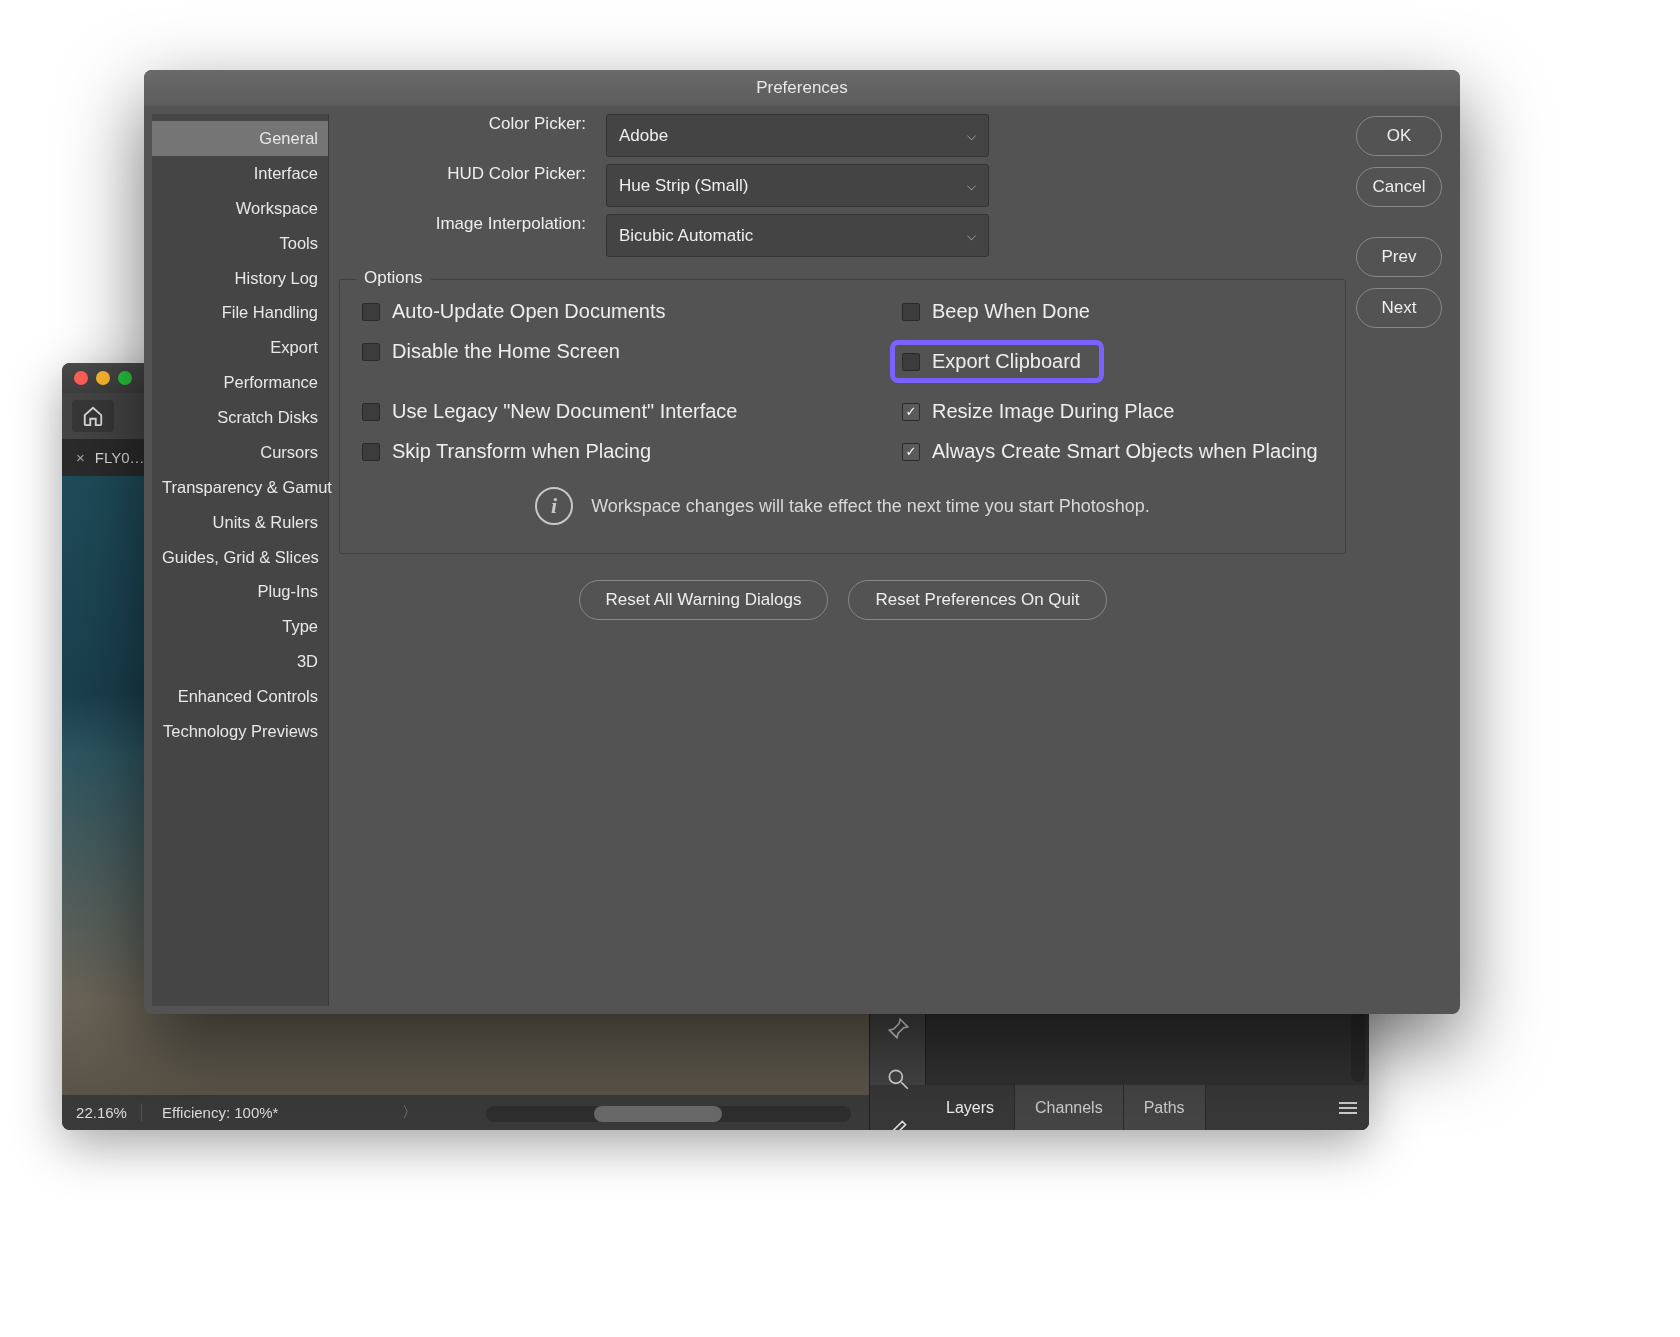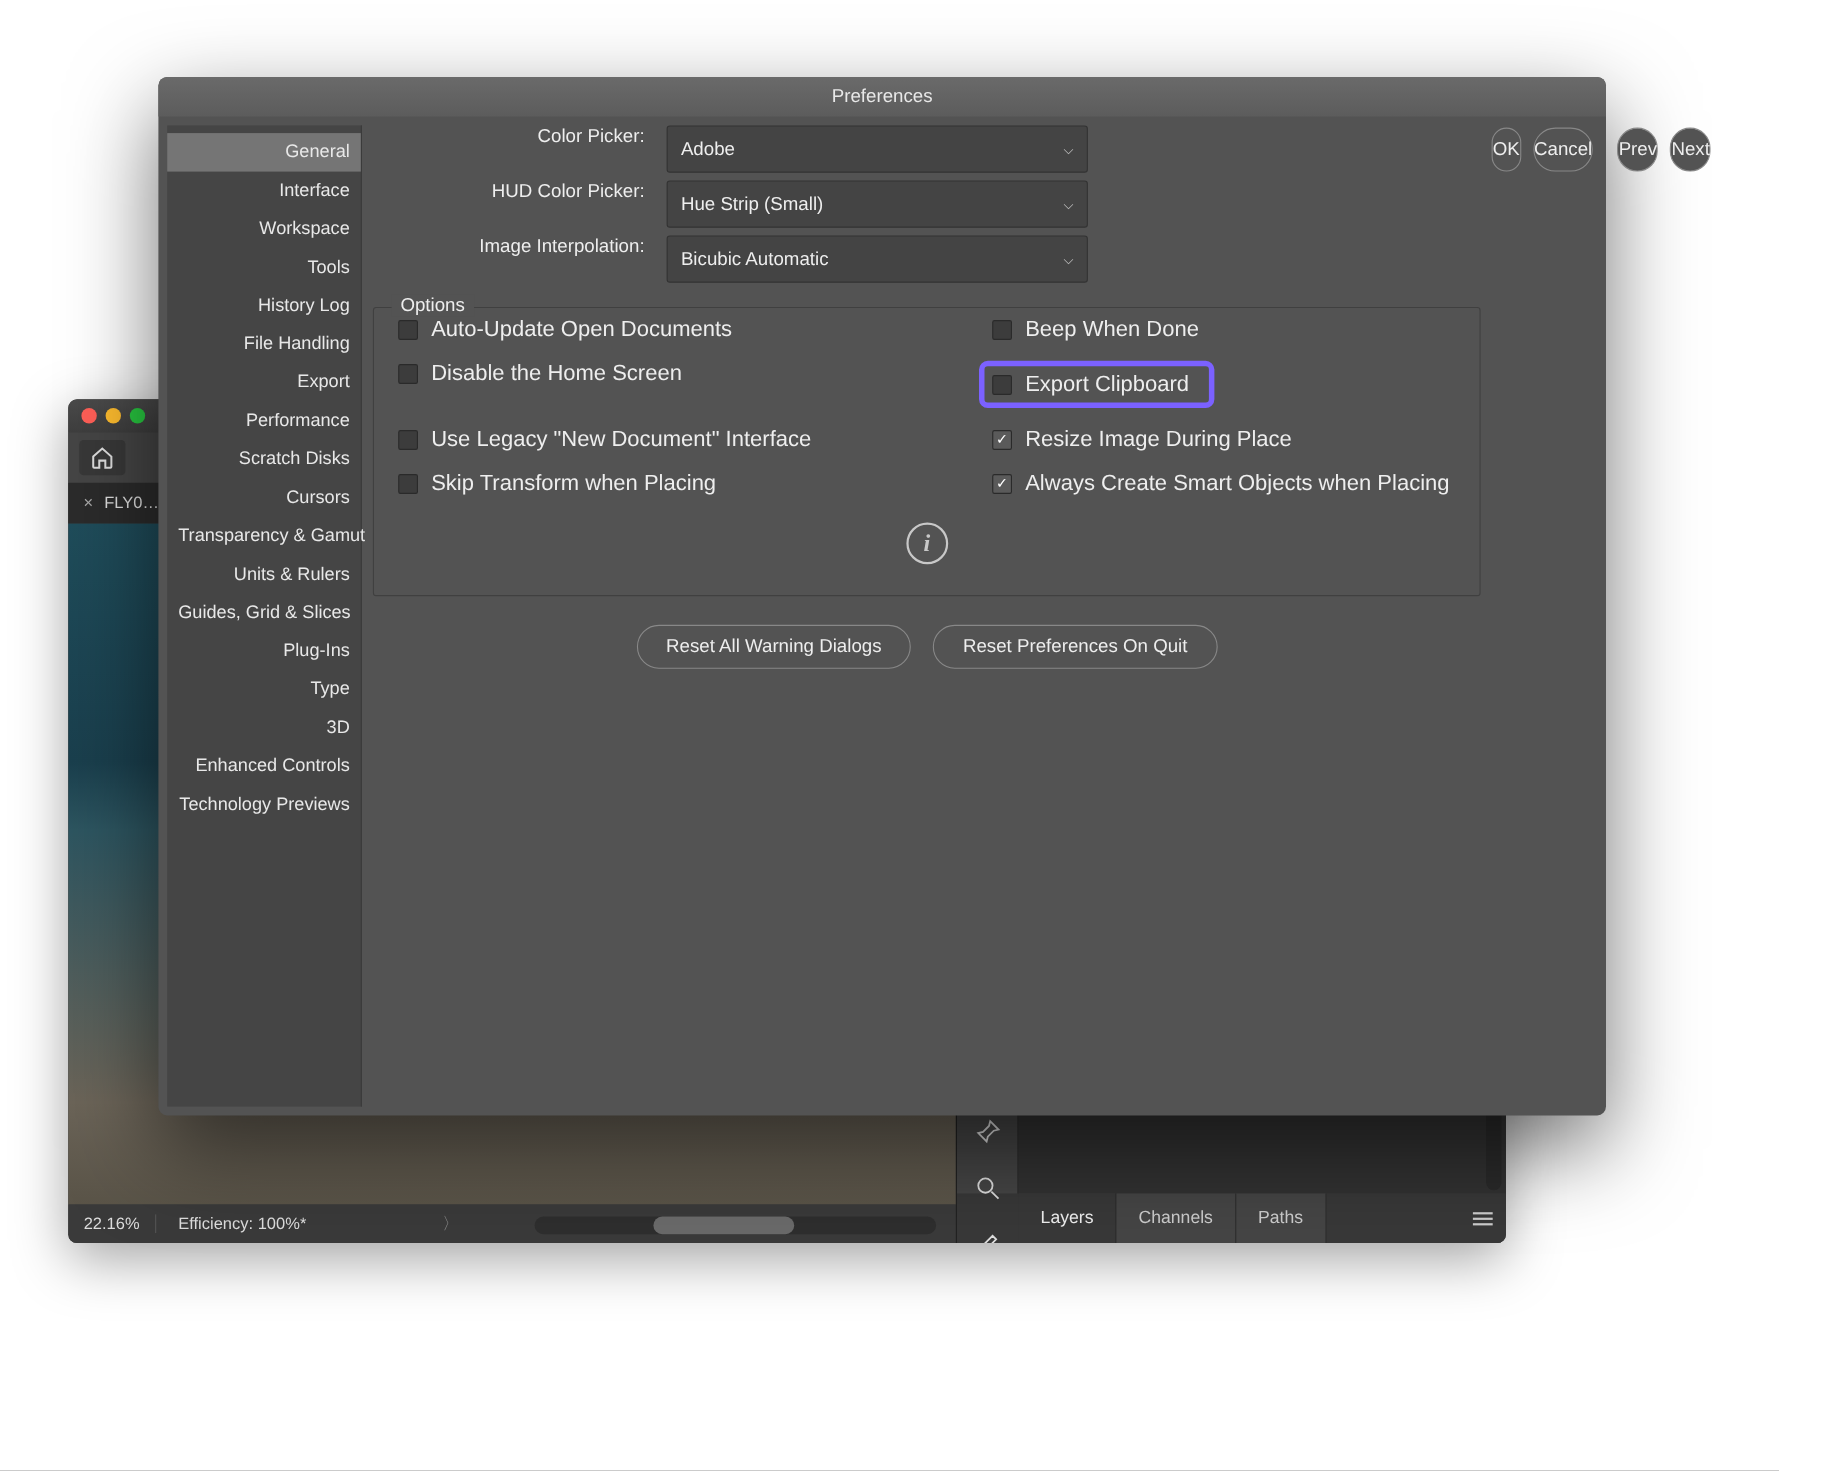--- a/index.html
+++ b/index.html
@@ -34,29 +34,29 @@
 .panel-menu span { display:block; height:2px; background:#ccc; margin-bottom:3px; }
 
 
 .dialog { position:absolute; left:144px; top:70px; width:1316px; height:944px; background:#535353; border-radius:8px; box-shadow:0 30px 80px rgba(0,0,0,0.55); display:flex; flex-direction:column; }
 .dlg-title { height:36px; background:linear-gradient(#6a6a6a,#5c5c5c); border-radius:8px 8px 0 0; display:flex; align-items:center; justify-content:center; color:#e8e8e8; font-size:17px; font-weight:500; }
 .dlg-body { flex:1; display:flex; }
 .sidebar { width:177px; background:#454545; border-right:1px solid #3a3a3a; padding:7px 0; margin:8px 0 8px 8px;text-align:right; }
 .side-item { padding:3px 10px; color:#e8e8e8; font-size:16.5px; line-height:1.75; cursor:pointer; white-space:nowrap; }
 .side-item.sel { background:#757575; }
 .center { flex:1; padding:8px 10px; position:relative; }
-.right-btns { width:104px; padding:10px 18px 0 0; display:flex; flex-direction:row; gap:11px; }
+.right-btns { width:104px; padding:10px 18px 0 0; display:flex; flex-direction:column; gap:11px; }
 .pill-btn { height:40px; border-radius:20px; border:1px solid #888; background:#535353; color:#eee; font-size:17px; display:flex; align-items:center; justify-content:center; cursor:pointer; }
 
 .form-row { display:flex; align-items:flex-start; gap:20px; margin-bottom:7px; }
 .form-row label { width:247px; text-align:right; color:#eee; font-size:17px; }
 .select { width:383px; height:43px; background:#444; border:1px solid #333; border-radius:3px; color:#eee; font-size:17px; padding:0 12px; display:flex; align-items:center; justify-content:space-between; cursor:pointer; }
 .select .caret { font-size:12px; color:#bbb; }
 
-.fieldset { position:relative; border:1px solid #404040; border-radius:3px; margin-top:22px; padding:8px 22px 28px 22px; }
+.fieldset { position:relative; border:1px solid #404040; border-radius:3px; margin-top:22px; padding:20px 22px 28px 22px; }
 .fieldset .legend { position:absolute; top:-12px; left:16px; background:#535353; padding:0 8px; color:#eee; font-size:17px; }
 .opts-grid { display:grid; grid-template-columns: 540px 1fr; row-gap:17px; }
 .chk { display:flex; align-items:center; gap:12px; color:#eee; font-size:20px; cursor:pointer; }
 .box { width:18px; height:18px; border:1px solid #2a2a2a; background:#3c3c3c; border-radius:2px; display:flex; align-items:center; justify-content:center; flex-shrink:0; }
 .box.checked { background:#5a5a5a; }
 .box.checked::after { content:"✓"; color:#fff; font-size:13px; line-height:1; }
 .highlight { border:5px solid #7b61ff; border-radius:8px; padding:5px 18px 5px 7px; margin-left:-12px; width:fit-content; }
 
 .info-row { display:flex; align-items:center; justify-content:center; gap:18px; margin-top:24px; }
 .info-icon { width:38px; height:38px; border:2.5px solid #c8c8c8; border-radius:50%; display:flex; align-items:center; justify-content:center; color:#c8c8c8; font-style:italic; font-family:Georgia,serif; font-size:22px; font-weight:bold; }
@@ -219,20 +219,21 @@
             </div>
             <div>
               <div class="chk">
                 <span class="box checked"></span>
                 <span>Always Create Smart Objects when Placing</span>
               </div>
             </div>
           </div>
         <div class="info-row">
           <div class="info-icon">i</div>
+          <span>Workspace changes will take effect the next time you start Photoshop.</span>
         </div>
       </div>
 
       <div class="reset-row">
         <div class="reset-btn">Reset All Warning Dialogs</div>
         <div class="reset-btn">Reset Preferences On Quit</div>
       </div>
 
     </div>
     <div class="right-btns">

